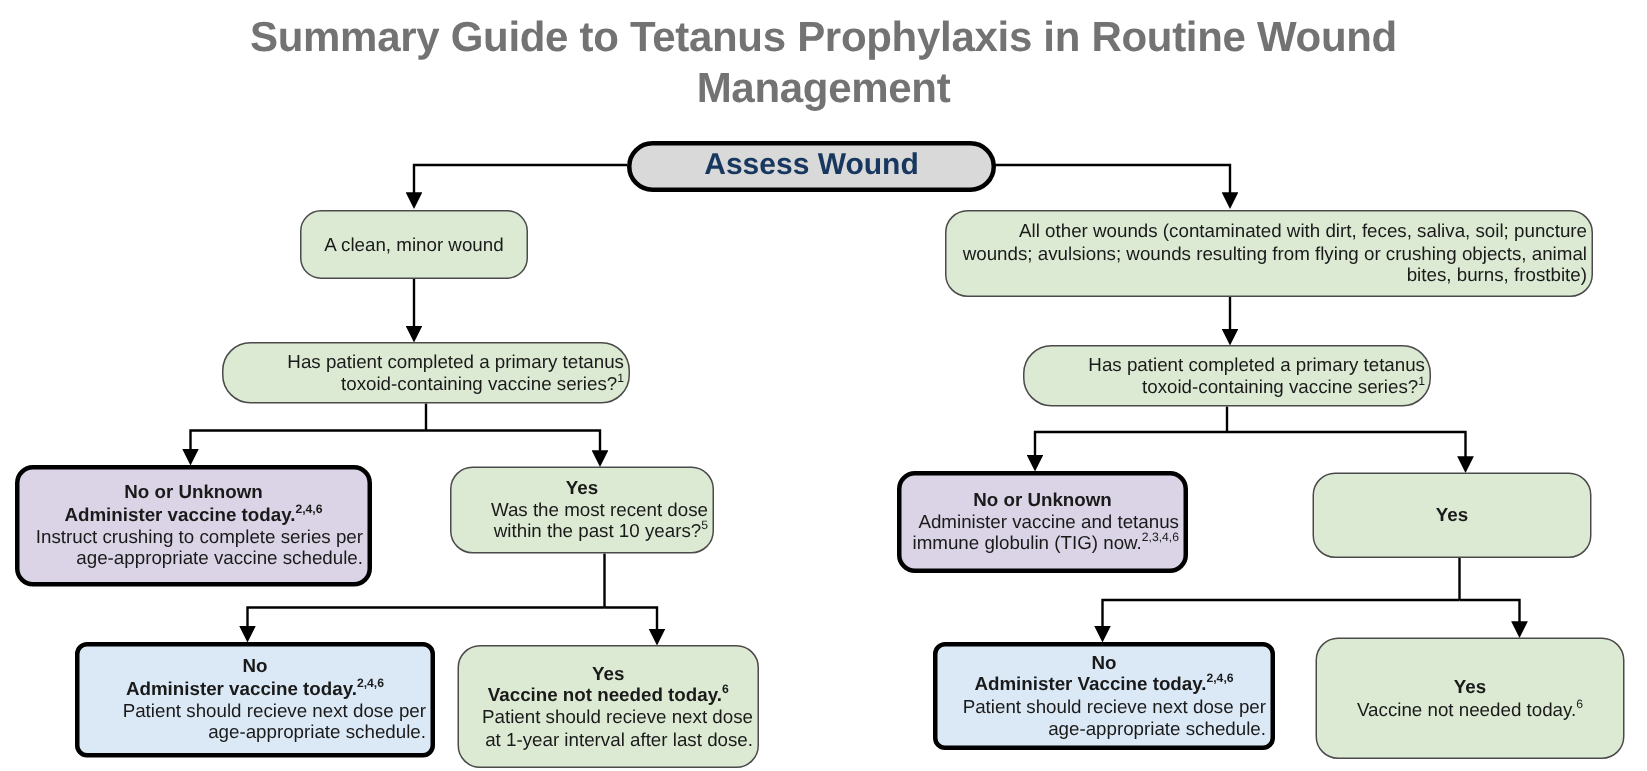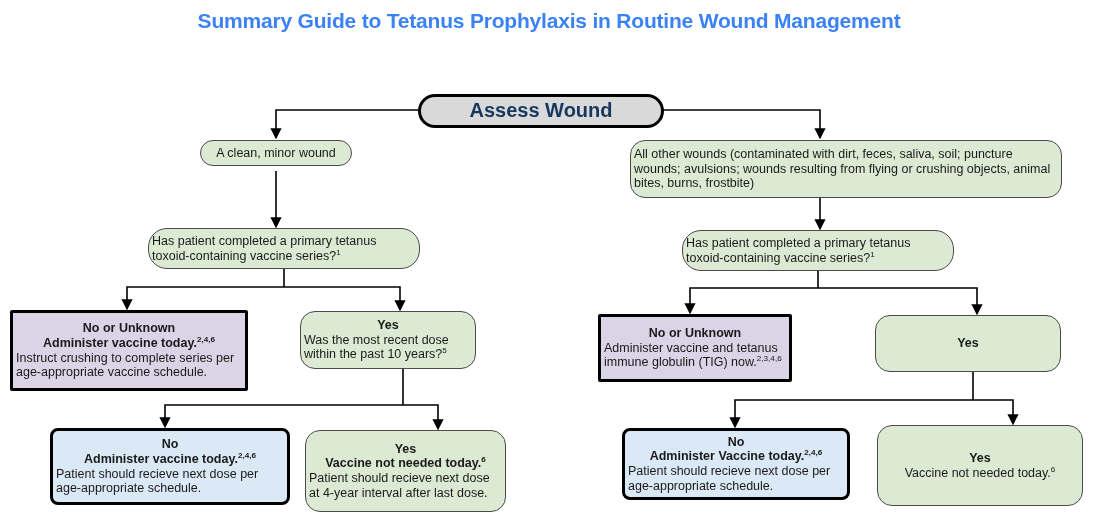--- a/index.html
+++ b/index.html
@@ -4,30 +4,30 @@
 <style>
   html,body{margin:0;padding:0;background:#ffffff;}
   #canvas{
     position:relative;width:1098px;height:514px;overflow:hidden;
     background:#ffffff;font-family:"Liberation Sans",sans-serif;color:#1a1a1a;
   }
   .title{
     position:absolute;top:8px;left:0;width:100%;text-align:center;
   }
   .title-inner{
-    display:inline-block;max-width:870px;font-size:21px;line-height:1.22;
-    font-weight:bold;color:#3b82f6;letter-spacing:-0.2px;
+    display:inline-block;max-width:870px;font-size:28px;line-height:1.22;
+    font-weight:bold;color:#737373;letter-spacing:-0.2px;
   }
   .node{
     position:absolute;box-sizing:border-box;display:flex;flex-direction:column;
-    justify-content:center;align-items:center;text-align:left;
+    justify-content:center;align-items:center;text-align:right;
     font-size:12.5px;line-height:1.18;padding:2px 3px;
   }
   .green{background:#dcead3;border:1.5px solid #4a4a4a;border-radius:15px;}
-  .purple{background:#dad4e6;border:3.5px solid #000000;border-radius:2px;}
+  .purple{background:#dad4e6;border:3.5px solid #000000;border-radius:12px;}
   .blue{background:#dbe9f6;border:3.5px solid #000000;border-radius:8px;}
   .assess{
     background:#d9d9d9;border:3px solid #000000;border-radius:18px;
     font-size:20px;font-weight:bold;color:#17375e;
   }
   .b{font-weight:bold;}
   sup{font-size:0.65em;line-height:0;}
   #connectors{position:absolute;left:0;top:0;pointer-events:none;}
 </style>
 </head>
@@ -62,21 +62,21 @@
   </svg>
 
   <div class="title">
     <span class="title-inner">Summary Guide to Tetanus Prophylaxis in Routine Wound Management</span>
   </div>
 
   <div class="node assess" style="left:418px;top:94px;width:246px;height:34px;">
     <span>Assess Wound</span>
   </div>
 
-  <div class="node green" style="left:200px;top:140px;width:152px;height:26px;border-radius:14px;">
+  <div class="node green" style="left:200px;top:140px;width:152px;height:46px;border-radius:14px;">
     <span>A clean, minor wound</span>
   </div>
 
   <div class="node green" style="left:630px;top:140px;width:432px;height:58px;">
     <span>All other wounds (contaminated with dirt, feces, saliva, soil; puncture wounds; avulsions; wounds resulting from flying or crushing objects, animal bites, burns, frostbite)</span>
   </div>
 
   <div class="node green" style="left:148px;top:228px;width:272px;height:41px;border-radius:19px;">
     <div><span>Has patient completed a primary tetanus toxoid-containing vaccine series?</span><sup>1</sup></div>
   </div>
@@ -107,21 +107,21 @@
 
   <div class="node blue" style="left:50px;top:428px;width:240px;height:77px;">
     <div class="b">No</div>
     <div class="b"><span>Administer vaccine today.</span><sup>2,4,6</sup></div>
     <div>Patient should recieve next dose per age-appropriate schedule.</div>
   </div>
 
   <div class="node green" style="left:305px;top:430px;width:201px;height:82px;">
     <div class="b">Yes</div>
     <div class="b"><span>Vaccine not needed today.</span><sup>6</sup></div>
-    <div>Patient should recieve next dose at 4-year interval after last dose.</div>
+    <div>Patient should recieve next dose at 1-year interval after last dose.</div>
   </div>
 
   <div class="node blue" style="left:622px;top:428px;width:228px;height:72px;">
     <div class="b">No</div>
     <div class="b"><span>Administer Vaccine today.</span><sup>2,4,6</sup></div>
     <div>Patient should recieve next dose per age-appropriate schedule.</div>
   </div>
 
   <div class="node green" style="left:877px;top:425px;width:206px;height:81px;">
     <div class="b">Yes</div>

